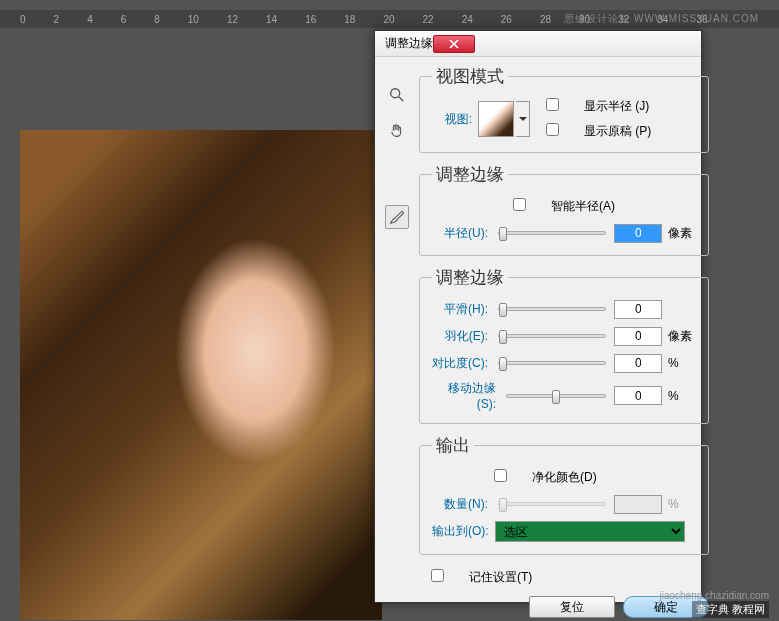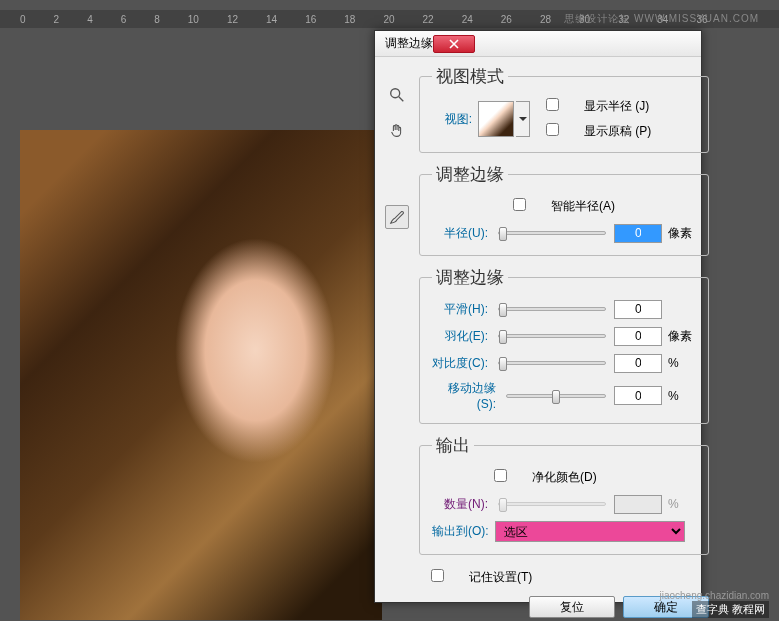--- a/index.html
+++ b/index.html
@@ -30,47 +30,47 @@
     .tool-icon svg { width: 18px; height: 18px; }
     
     .content-col { flex: 1; padding-left: 10px; display: flex; flex-direction: column; }
     
     fieldset { border: 1px solid #bbb; border-radius: 3px; padding: 10px 12px 12px 12px; margin-bottom: 10px; position: relative; }
     legend { padding: 0 4px; color: #333; font-size: 17px; }
     
     .row { display: flex; align-items: center; margin-bottom: 7px; min-height: 20px; }
     .row:last-child { margin-bottom: 0; }
     .label-r { text-align: right; min-width: 62px; padding-right: 6px; color: #0369a1; }
-    .label-r.disabled { color: #701a75; }
+    .label-r.disabled { color: #0369a1; }
     
     .thumb { width: 36px; height: 36px; border: 1px solid #999; background: linear-gradient(135deg, #fff 40%, #f5d5c0 50%, #3d2410 80%); margin-right: 2px; }
     .thumb-drop { width: 14px; height: 36px; border: 1px solid #999; border-left: none; display: flex; align-items: center; justify-content: center; margin-right: 16px; cursor: pointer; }
     .thumb-drop:after { content: ""; border: 4px solid transparent; border-top-color: #333; margin-top: 4px; }
     
     input[type=checkbox] { margin-right: 5px; vertical-align: middle; }
     .cb-label { display: flex; align-items: flex-start; gap: 20px; }
     .cb-col { display: flex; flex-direction: column; gap: 8px; }
     
     .slider { flex: 1; height: 4px; background: #ddd; border: 1px solid #aaa; border-radius: 2px; position: relative; margin: 0 8px 0 4px; min-width: 100px; }
     .slider-thumb { position: absolute; left: 0; top: -5px; width: 8px; height: 14px; background: linear-gradient(#fff,#ccc); border: 1px solid #888; border-radius: 2px; cursor: pointer; }
     .slider-thumb.mid { left: 50%; margin-left: -4px; }
     
     input[type=text] { width: 48px; height: 19px; border: 1px solid #999; padding: 1px 20px; font-size: 12px; text-align: right; }
     input[type=text].selected { background: #3399ff; color: #fff; }
     input[type=text]:disabled { background: #e8e8e8; color: #999; }
     .unit { margin-left: 6px; min-width: 28px; }
     
-    select { height: 21px; border: 1px solid #999; padding: 1px 4px; font-size: 12px; background: #ec4899; flex: 1; max-width: 190px; }
+    select { height: 21px; border: 1px solid #999; padding: 1px 4px; font-size: 12px; background: #15803d; flex: 1; max-width: 190px; }
     
     .remember-row { padding: 4px 0 0 12px; }
     
     .button-row { display: flex; justify-content: flex-end; gap: 8px; margin-top: auto; padding-top: 10px; }
     .btn { width: 86px; height: 22px; border: 1px solid #888; border-radius: 2px; cursor: pointer; display: flex; align-items: center; justify-content: center; }
     .btn-normal { background: linear-gradient(#fdfdfd, #e0e0e0); }
-    .btn-primary { background: linear-gradient(#cde8ff, #a0cfef); border-color: #5a9bc8; }
+    .btn-primary { background: linear-gradient(#cde8ff, #a0cfef); border-color: #5a9bc8; border-radius: 10px; }
   </style>
 </head>
 <body>
 
 <div class="ruler-h">
   <span class="ruler-tick">0</span>
   <span class="ruler-tick">2</span>
   <span class="ruler-tick">4</span>
   <span class="ruler-tick">6</span>
   <span class="ruler-tick">8</span>

